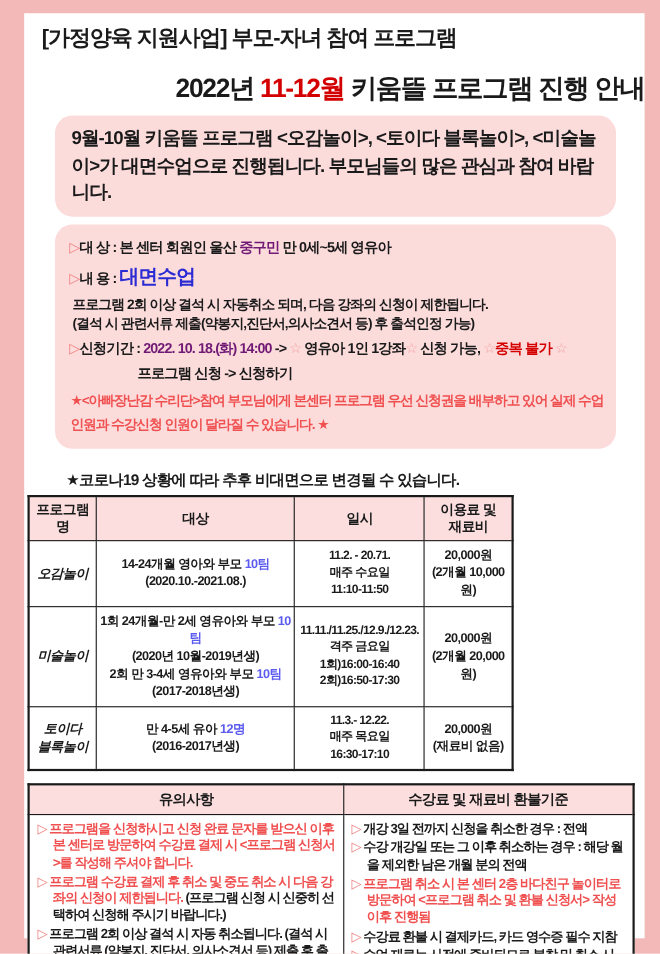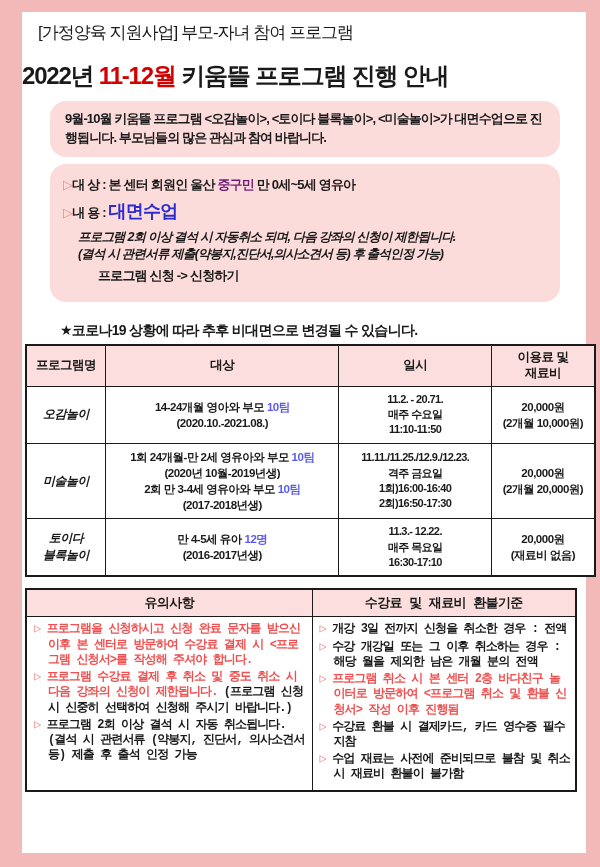--- a/index.html
+++ b/index.html
@@ -6,59 +6,59 @@
   body{
     width:600px;height:867px;position:relative;overflow:hidden;
     background:#f3b9b9;
     font-family:"Liberation Sans","DejaVu Sans",sans-serif;
     color:#1a1a1a;
   }
   .page{
     position:absolute;left:22px;top:12px;width:564px;height:841px;
     background:#ffffff;box-sizing:border-box;padding:0;
   }
-  .subtitle{margin:9px 0 16px 16px;font-size:17px;font-weight:400;letter-spacing:-1px;}
-  .title{margin:2px 0 0 0;text-align:left;font-size:24px;font-weight:700;letter-spacing:-1.2px;}
+  .subtitle{margin:9px 0 16px 16px;font-size:20px;font-weight:700;letter-spacing:-1px;}
+  .title{margin:2px 0 0 0;text-align:right;font-size:24px;font-weight:700;letter-spacing:-1.2px;}
   .title .hl{color:#d40000;}
   .box{background:#fcdbdb;border-radius:16px;}
   .box-intro{
     margin:9px 26px 0 28px;padding:9px 15px;
-    font-size:13px;font-weight:700;line-height:1.45;letter-spacing:-0.9px;
+    font-size:17px;font-weight:700;line-height:1.45;letter-spacing:-0.9px;
   }
   .box-details{
     margin:7px 26px 0 28px;padding:7px 8px 11px 13px;
     font-size:13px;font-weight:700;letter-spacing:-0.8px;
   }
   .dline{margin:6px 0;line-height:1.3;}
-  .dsub{margin:1px 0 1px 15px;font-size:12.5px;line-height:1.3;font-style:italic;}
-  .indent2{margin-left:35px;}
+  .dsub{margin:1px 0 1px 3px;font-size:12.5px;line-height:1.3;}
+  .indent2{margin-left:62px;}
   .priority{font-size:12.5px;letter-spacing:-1px;line-height:1.7;margin:6px 0 0 1px;}
   .corona{font-size:14px;font-weight:700;margin:20px 0 4px 38px;letter-spacing:-0.7px;}
 
   
   .red{color:#701a75;}
   .redb{color:#d40000;font-weight:700;}
   .rsoft{color:#f05050;}
   .bluev{color:#5b5bf0;}
   .bluelg{color:#2b2bd4;font-size:18px;font-weight:700;margin-top:24px;}
   .link{color:#2b2bd4;text-decoration:underline;font-weight:700;}
   .bullet{color:#ee8484;}
   .star{color:#f5a0a0;}
   .rstar{color:#e03030;}
 
   table{border-collapse:collapse;background:#fff;}
-  .program{width:571px;margin:0 0 0 3px;border:2px solid #1a1a1a;table-layout:fixed;}
+  .program{width:442px;margin:0 0 0 3px;border:2px solid #1a1a1a;table-layout:fixed;}
   .program th,.program td{border:1.5px solid #1a1a1a;text-align:center;vertical-align:middle;}
   .program th{background:#fcdede;font-size:12.5px;padding:4px 1px;letter-spacing:-0.5px;line-height:1.25;}
   .program td{font-size:11.5px;font-weight:600;line-height:1.4;padding:5px 1px;letter-spacing:-0.5px;}
   .program td.sched{font-size:11px;letter-spacing:-0.6px;}
   .program td.name{font-size:12px;font-weight:700;font-style:italic;}
 
   .notice{width:552px;margin:11px 0 0 3px;border:2px solid #1a1a1a;table-layout:fixed;}
-  .notice th,.notice td{border:1.5px solid #1a1a1a;font-family:Liberation Mono, monospace;}
+  .notice th,.notice td{border:1.5px solid #1a1a1a;}
   .notice th{background:#fcdede;font-size:13px;padding:4px 0;letter-spacing:-0.6px;}
   .notice td{vertical-align:top;padding:3px 5px 5px 7px;}
   .nitem{
     font-size:12px;font-weight:700;line-height:1.27;letter-spacing:-0.9px;
     padding-left:14px;text-indent:-14px;margin:2px 0;
   }
 </style>
 </head>
 <body>
 
@@ -70,21 +70,23 @@
     <span>2022년 </span><span class="hl">11-12월</span><span> 키움뜰 프로그램 진행 안내</span>
   </div>
 
   <div class="box box-intro">9월-10월 키움뜰 프로그램 &lt;오감놀이&gt;, &lt;토이다 블록놀이&gt;, &lt;미술놀이&gt;가 대면수업으로 진행됩니다. 부모님들의 많은 관심과 참여 바랍니다.</div>
 
   <div class="box box-details">
     <div class="dline"><span class="bullet">▷</span><span>대   상 : 본 센터 회원인 울산 </span><span class="red">중구민</span><span> 만 0세~5세 영유아</span></div>
     <div class="dline"><span class="bullet">▷</span><span>내   용 : </span><span class="bluelg">대면수업</span></div>
     <div class="dsub"><span>프로그램 2회 이상 결석 시 자동취소 되며, 다음 강좌의 신청이 제한됩니다.</span></div>
     <div class="dsub"><span>(결석 시 관련서류 제출(약봉지,진단서,의사소견서 등) 후 출석인정 가능)</span></div>
+    <div class="dline"><span class="bullet">▷</span><span>신청기간 : </span><span class="red">2022. 10. 18.(화) 14:00</span><span> -&gt; </span><span class="star">☆</span><span> 영유아 1인 1강좌</span><span class="star">☆</span><span> 신청 가능, </span><span class="star">☆</span><span class="redb">중복 불가</span><span> </span><span class="star">☆</span></div>
     <div class="dline indent2"><span>프로그램 신청 -&gt; 신청하기</span></div>
+    <div class="dline priority"><span class="rsoft">★&lt;아빠장난감 수리단&gt;참여 부모님에게 본센터 프로그램 우선 신청권을 배부하고 있어 실제 수업 인원과 수강신청 인원이 달라질 수 있습니다. ★</span></div>
   </div>
 
   <div class="corona">★코로나19 상황에 따라 추후 비대면으로 변경될 수 있습니다.</div>
 
   <table class="program">
     <colgroup>
         <col style="width:14%">
         <col style="width:41%">
         <col style="width:26.8%">
         <col style="width:18.2%">

